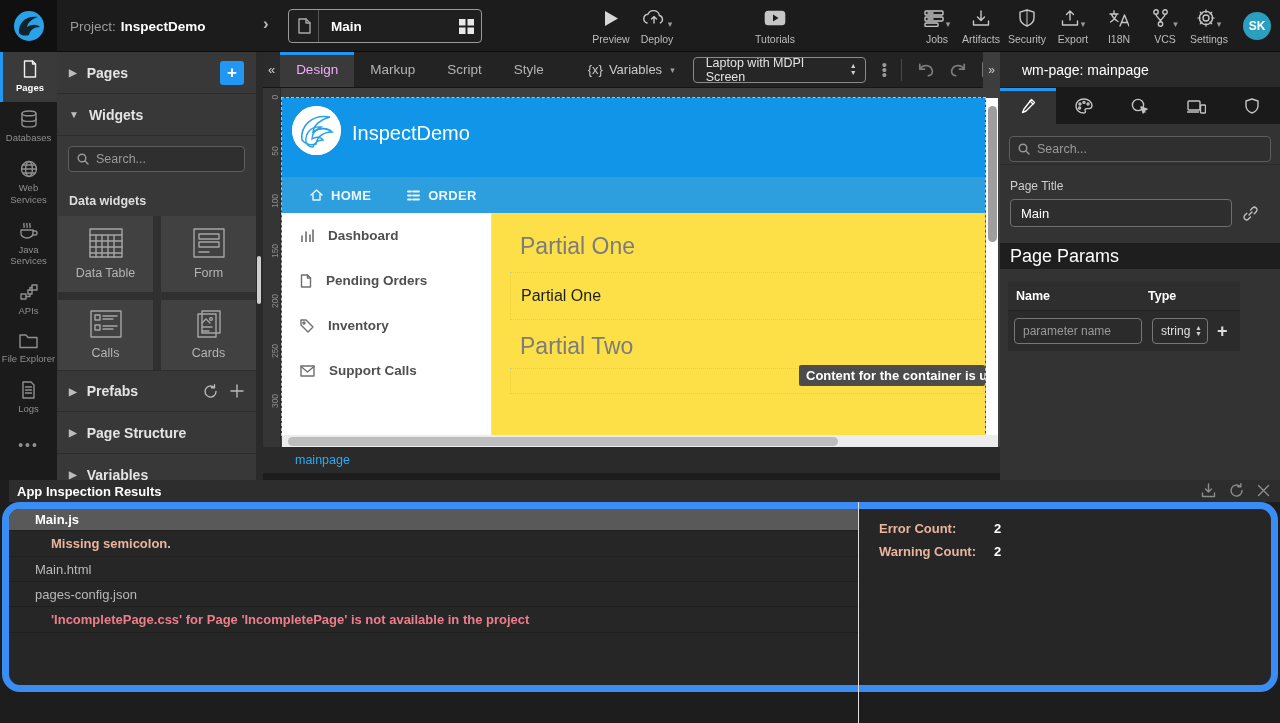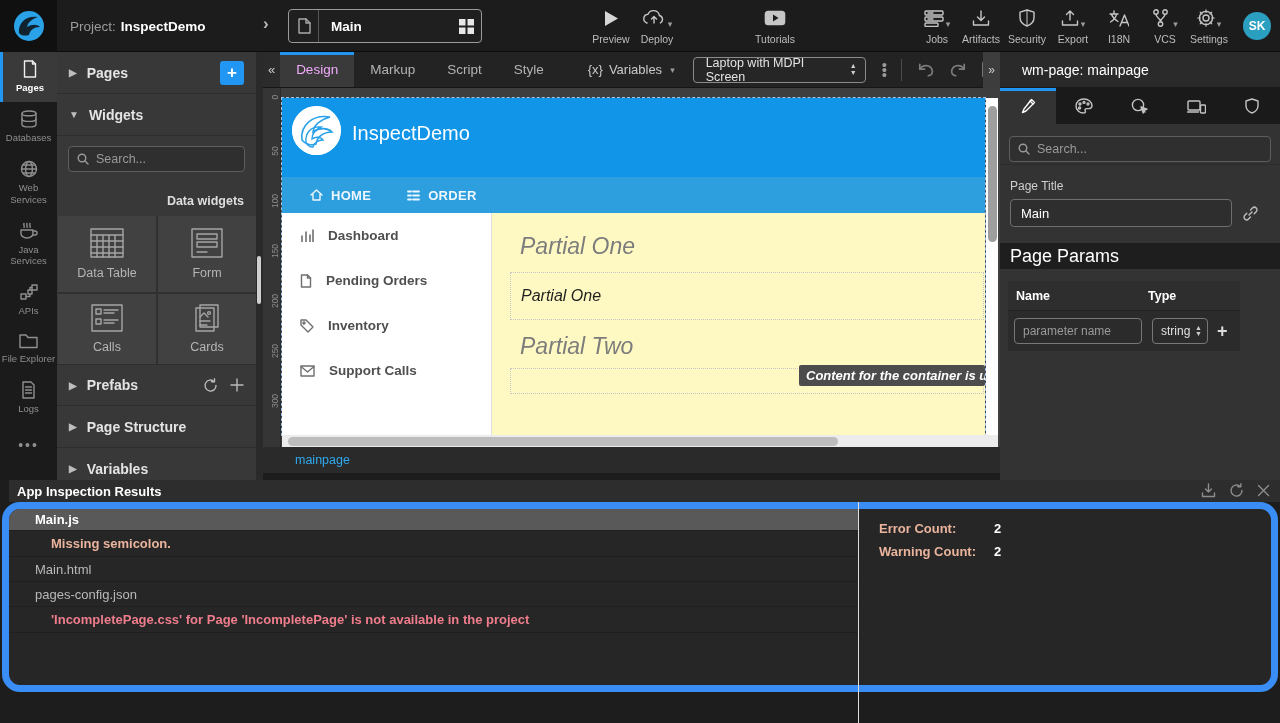--- a/index.html
+++ b/index.html
@@ -34,22 +34,22 @@
 
   
   #leftPanel { position:absolute; left:57px; top:52px; width:199px; height:428px; background:#383838; z-index:10; }
   .lp-row { height:42px; display:flex; align-items:center; padding:0 12px; border-bottom:1px solid #2d2d2d; color:#e4e4e4; font-size:14px; font-weight:bold; }
   .lp-row .tri { color:#bdbdbd; font-size:10px; margin-right:10px; }
   .lp-row .spacer { flex:1; }
   .plusBtn { width:24px; height:24px; background:#2196f3; color:#fff; border-radius:3px; display:flex; align-items:center; justify-content:center; font-size:17px; font-weight:bold; }
   .searchBox { margin:10px 11px; height:26px; background:#2f2f2f; border:1px solid #5e5e5e; border-radius:4px; display:flex; align-items:center; padding:0 8px; color:#9a9a9a; }
   .searchBox input { background:transparent; border:none; outline:none; color:#cfcfcf; font-size:12.5px; margin-left:7px; width:130px; font-family:"Liberation Sans",sans-serif; }
   .searchBox input::placeholder { color:#9a9a9a; }
-  .groupLbl { padding:12px 12px 8px; color:#dedede; font-size:12.5px; font-weight:bold;text-align:right; }
-  #tileGrid { display:grid; grid-template-columns:1fr 1fr; gap:2px; background:#303030; margin:0 0 0 1px; }
+  .groupLbl { padding:12px 12px 8px; color:#dedede; font-size:12.5px; font-weight:bold; }
+  #tileGrid { display:grid; grid-template-columns:1fr 1fr; gap:8px; background:#303030; margin:0 0 0 1px; }
   .tile { background:#414141; height:76px; display:flex; flex-direction:column; align-items:center; justify-content:center; color:#b5b5b5; font-size:12.5px; gap:8px; }
   .tile .ticon { color:#a5a5a5; }
   .tile.cut { height:70px; overflow:hidden; }
   .lp-row.small-icons .mini { color:#b9b9b9; margin-left:12px; }
   #lpScroll { position:absolute; left:256px; top:52px; width:7px; height:428px; background:#2a2a2a; z-index:11; }
   #lpScroll .thumb { position:absolute; left:1px; top:204px; width:4px; height:48px; background:#cfcfcf; border-radius:2px; }
 
   
   #canvasArea { position:absolute; left:263px; top:52px; width:737px; height:421px; background:#3e3e3e; z-index:5; }
   #canvasToolbar { position:absolute; left:0; top:0; width:737px; height:36px; background:#232323; border-bottom:1px solid #161616; display:flex; align-items:stretch; }
@@ -71,21 +71,21 @@
   
   #preview { position:absolute; left:19px; top:46px; width:703px; height:337px; background:#f2f2f2; outline:1px dashed #9fc6e8; }
   #pvHeader { position:absolute; left:0; top:0; width:703px; height:79px; background:#1095e8; }
   #pvLogo { position:absolute; left:10px; top:8px; width:49px; height:49px; background:#fff; border-radius:50%; overflow:hidden; }
   #pvTitle { position:absolute; left:70px; top:24px; color:#fff; font-size:20px; }
   #pvNav { position:absolute; left:0; top:79px; width:703px; height:36px; background:#2d9ede; display:flex; align-items:center; padding-left:28px; gap:36px; }
   .pvNavItem { display:flex; align-items:center; gap:8px; color:#eef7fd; font-size:13px; font-weight:bold; letter-spacing:0.3px; }
   #pvMenu { position:absolute; left:0; top:115px; width:210px; height:222px; background:#fff; border-right:1px solid #e0e0e0; }
   .pvMenuItem { display:flex; align-items:center; gap:14px; padding:15px 0 15px 18px; color:#4f4f4f; font-size:13.5px; font-weight:bold; }
   .pvMenuItem .micon { color:#6f6f6f; }
-  #pvContent { position:absolute; left:210px; top:115px; width:493px; height:222px; background:#fef9c3; overflow:hidden;font-style:italic; }
+  #pvContent { position:absolute; left:210px; top:115px; width:493px; height:222px; background:#fde047; overflow:hidden; }
   .pvHeading { color:#7c7c7c; font-size:23px; margin-left:28px; }
   .dotbox { border:1px dotted #c6c6c6; margin:0 0 0 18px; width:474px; }
   #pvTooltip { position:absolute; left:307px; top:152px; max-width:186px; background:#4c4c4c; color:#fff; font-size:13px; font-weight:bold; padding:3px 7px; white-space:nowrap; overflow:hidden; border-radius:2px; }
   #pvVScroll { position:absolute; left:723px; top:46px; width:12px; height:337px; background:#ffffff; }
   #pvVScroll .thumb { position:absolute; left:1.5px; top:8px; width:9px; height:136px; background:#9e9e9e; border-radius:5px; }
   #hScroll { position:absolute; left:19px; top:383px; width:716px; height:12px; background:#ececec; }
   #hScroll .thumb { position:absolute; left:6px; top:1.5px; width:550px; height:9px; background:#bdbdbd; border-radius:5px; }
   #crumbStrip { position:absolute; left:0; top:395px; width:737px; height:26px; background:#2a2a2a; display:flex; align-items:center; padding-left:32px; }
   #crumbStrip span { color:#2ea9f0; font-size:12.5px; }
 

